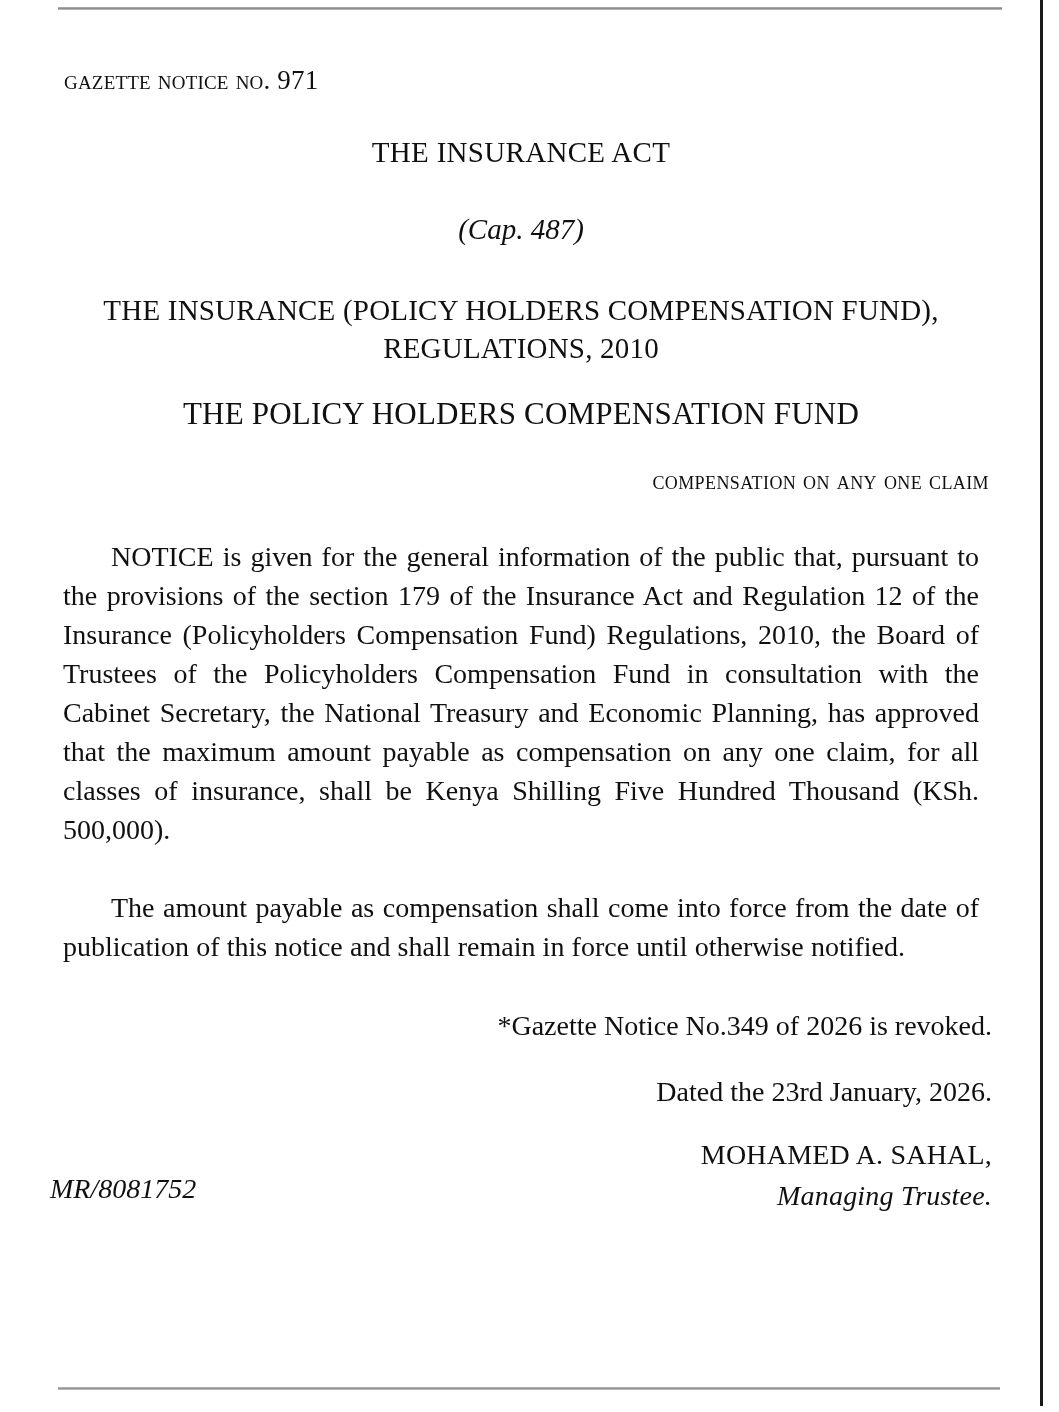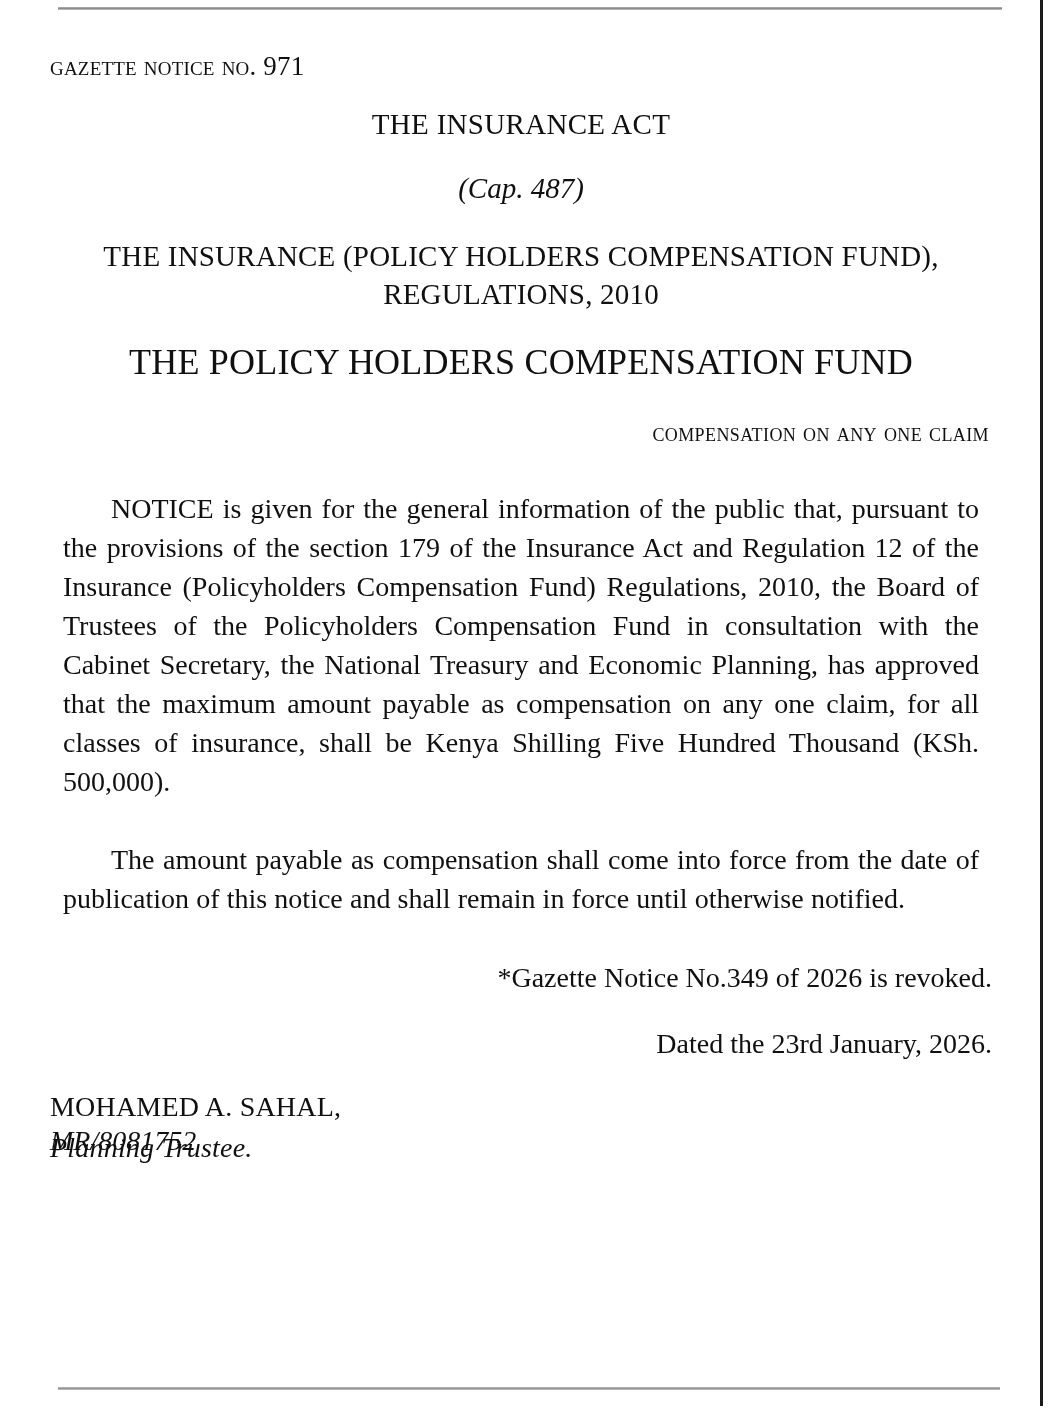--- a/index.html
+++ b/index.html
@@ -51,63 +51,63 @@
 
   
   .content {
     position: absolute;
     left: 50px;
     top: 0;
     width: 942px;
   }
 
   .gazette-no {
-    margin: 0;
+    margin: 14px;
     padding-top: 50px;
     font-size: 27px;
     line-height: 1.2;
     letter-spacing: 0.2px;
     font-variant: small-caps;
     text-transform: lowercase;
     white-space: pre;
   }
 
   h1.act-title {
     margin: 0;
     padding-top: 25px;
     font-size: 29px;
     font-weight: normal;
     line-height: 1.18;
     text-align: center;
     letter-spacing: 0.3px;
   }
 
   .cap-ref {
-    margin: 3px;
+    margin: 16px;
     padding-top: 26px;
     font-size: 29px;
     font-style: italic;
     text-align: center;
     line-height: 1.18;
   }
 
   h2.reg-title {
     margin: 0;
     padding-top: 29px;
     font-size: 29px;
     font-weight: normal;
     line-height: 1.32;
     text-align: center;
     letter-spacing: 0.2px;
   }
 
   h2.fund-title {
     margin: 0;
     padding-top: 28px;
-    font-size: 36px;
+    font-size: 31px;
     font-weight: normal;
     line-height: 1.2;
     text-align: center;
     letter-spacing: 0.2px;
   }
 
   h3.claim-subhead {
     margin: 3px;
     padding-top: 29px;
     font-size: 26px;
@@ -135,21 +135,21 @@
     margin: 0;
     padding-top: 28px;
     padding-left: 48px;
     font-size: 28px;
     line-height: 1.35;
     text-align: right;
   }
 
   .signature {
     padding-top: 26px;
-    text-align: left;
+    text-align: right;
     font-size: 28px;
     line-height: 1.32;
   }
   .signature .signer {
     display: block;
     letter-spacing: 0.2px;
   }
   .signature .role {
     display: block;
     font-style: italic;
@@ -194,21 +194,21 @@
 
 
     <p class="body-para tight">The amount payable as compensation shall come into force from the date of publication of this notice and shall remain in force until otherwise notified.</p>
 
     <p class="note-line">*Gazette Notice No.349 of 2026 is revoked.</p>
 
     <p class="note-line">Dated the 23rd January, 2026.</p>
 
     <div class="signature">
       <span class="signer">MOHAMED A. SAHAL,</span>
-      <span class="role">Planning Trustee.</span>
+      <span class="role">Managing Trustee.</span>
     </div>
 
     <div class="ref-row">
       <span class="ref-code">MR/8081752</span>
     </div>
 
   </div>
 
   <div class="rule-bottom"></div>
 

